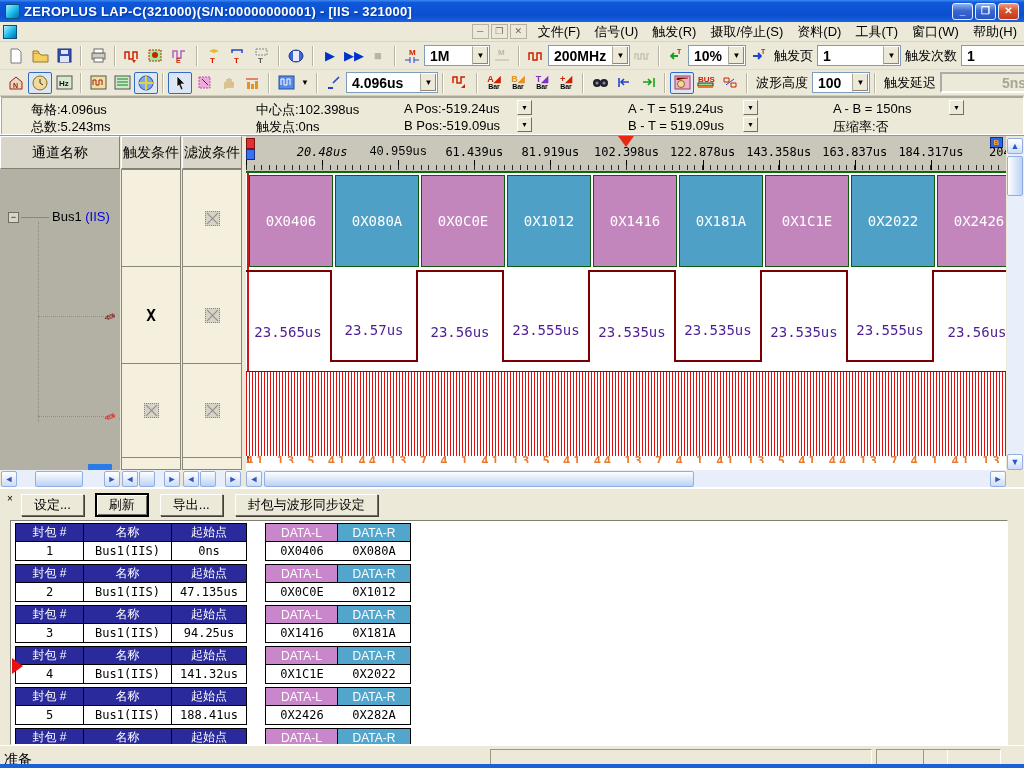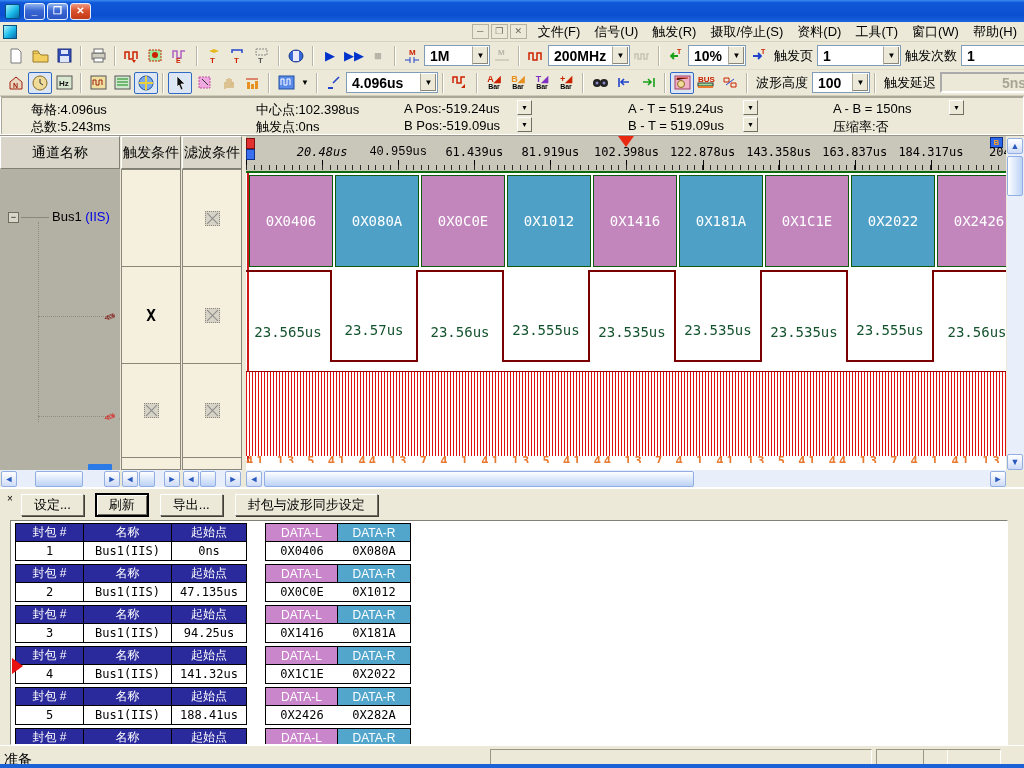--- a/index.html
+++ b/index.html
@@ -99,21 +99,21 @@
   #wavebody { position:absolute; left:0; top:37px; width:760px; height:290px; background:#fff; overflow:hidden; }
   #tline { position:absolute; left:1px; top:0; width:2px; height:290px; background:#cc1818; }
   .bus-seg { position:absolute; top:2px; height:92px; border:1px solid #0d5c0d;
     display:flex; align-items:center; justify-content:center; color:#fff;
     font-family:"DejaVu Sans Mono",monospace; font-size:14px; }
   .bus-plum { background:#c286bd; } .bus-teal { background:#4fa0c6; }
   .lrck-seg { position:absolute; top:97px; height:92px; }
   .lrck-high { border-top:2px solid #7a0000; } .lrck-low { border-bottom:2px solid #7a0000; }
   .lrck-edge { border-right:2px solid #7a0000; }
   .lrck-label { position:absolute; left:0; width:100%; top:52px; text-align:center;
-    font-family:"DejaVu Sans Mono",monospace; font-size:14px; color:#14532d; white-space:nowrap; }
+    font-family:"DejaVu Sans Mono",monospace; font-size:14px; color:#4c1d95; white-space:nowrap; }
   #sclk-dense { position:absolute; left:0; top:198px; width:760px; height:85px; border-top:1px solid #a00000;
     background:repeating-linear-gradient(90deg,#e01010 0 1px,#fff 1px 3px); }
   #sclk-clip { position:absolute; left:0; top:283px; width:760px; height:7px; overflow:hidden;
     color:#e87a30; font-family:"DejaVu Sans Mono",monospace; font-size:12px; line-height:11px;
     letter-spacing:3px; font-weight:bold; white-space:nowrap; }
 
   
   .sb-h { position:absolute; height:18px; background:#e9eefb; display:flex; align-items:center; }
   .sb-v { position:absolute; width:17px; background:#e9eefb; }
   .sb-btn { width:16px; height:16px; flex:none; border:1px solid #93aee0; border-radius:2px;
@@ -155,20 +155,21 @@
     border-top:1px solid #fff; font-size:14px; }
   #statusbar .seg { position:absolute; top:3px; height:16px; border:1px solid #9a9782;
     border-right-color:#fff; border-bottom-color:#fff; padding:16px 4px; white-space:nowrap; }
   #blue-strip { position:absolute; left:0; top:764px; width:1024px; height:4px; background:#1a62d5; }
 </style>
 </head>
 <body>
 
 <div id="titlebar">
   <div class="app-icon"></div>
+  <div class="ttext">ZEROPLUS LAP-C(321000)(S/N:00000000001) - [IIS - 321000]</div>
   <div class="winbtns">
     <div class="wbtn">_</div>
     <div class="wbtn">❐</div>
     <div class="wbtn close">✕</div>
   </div>
 </div>
 
 <div id="menubar">
   <div class="mdi-icon"></div>
 

